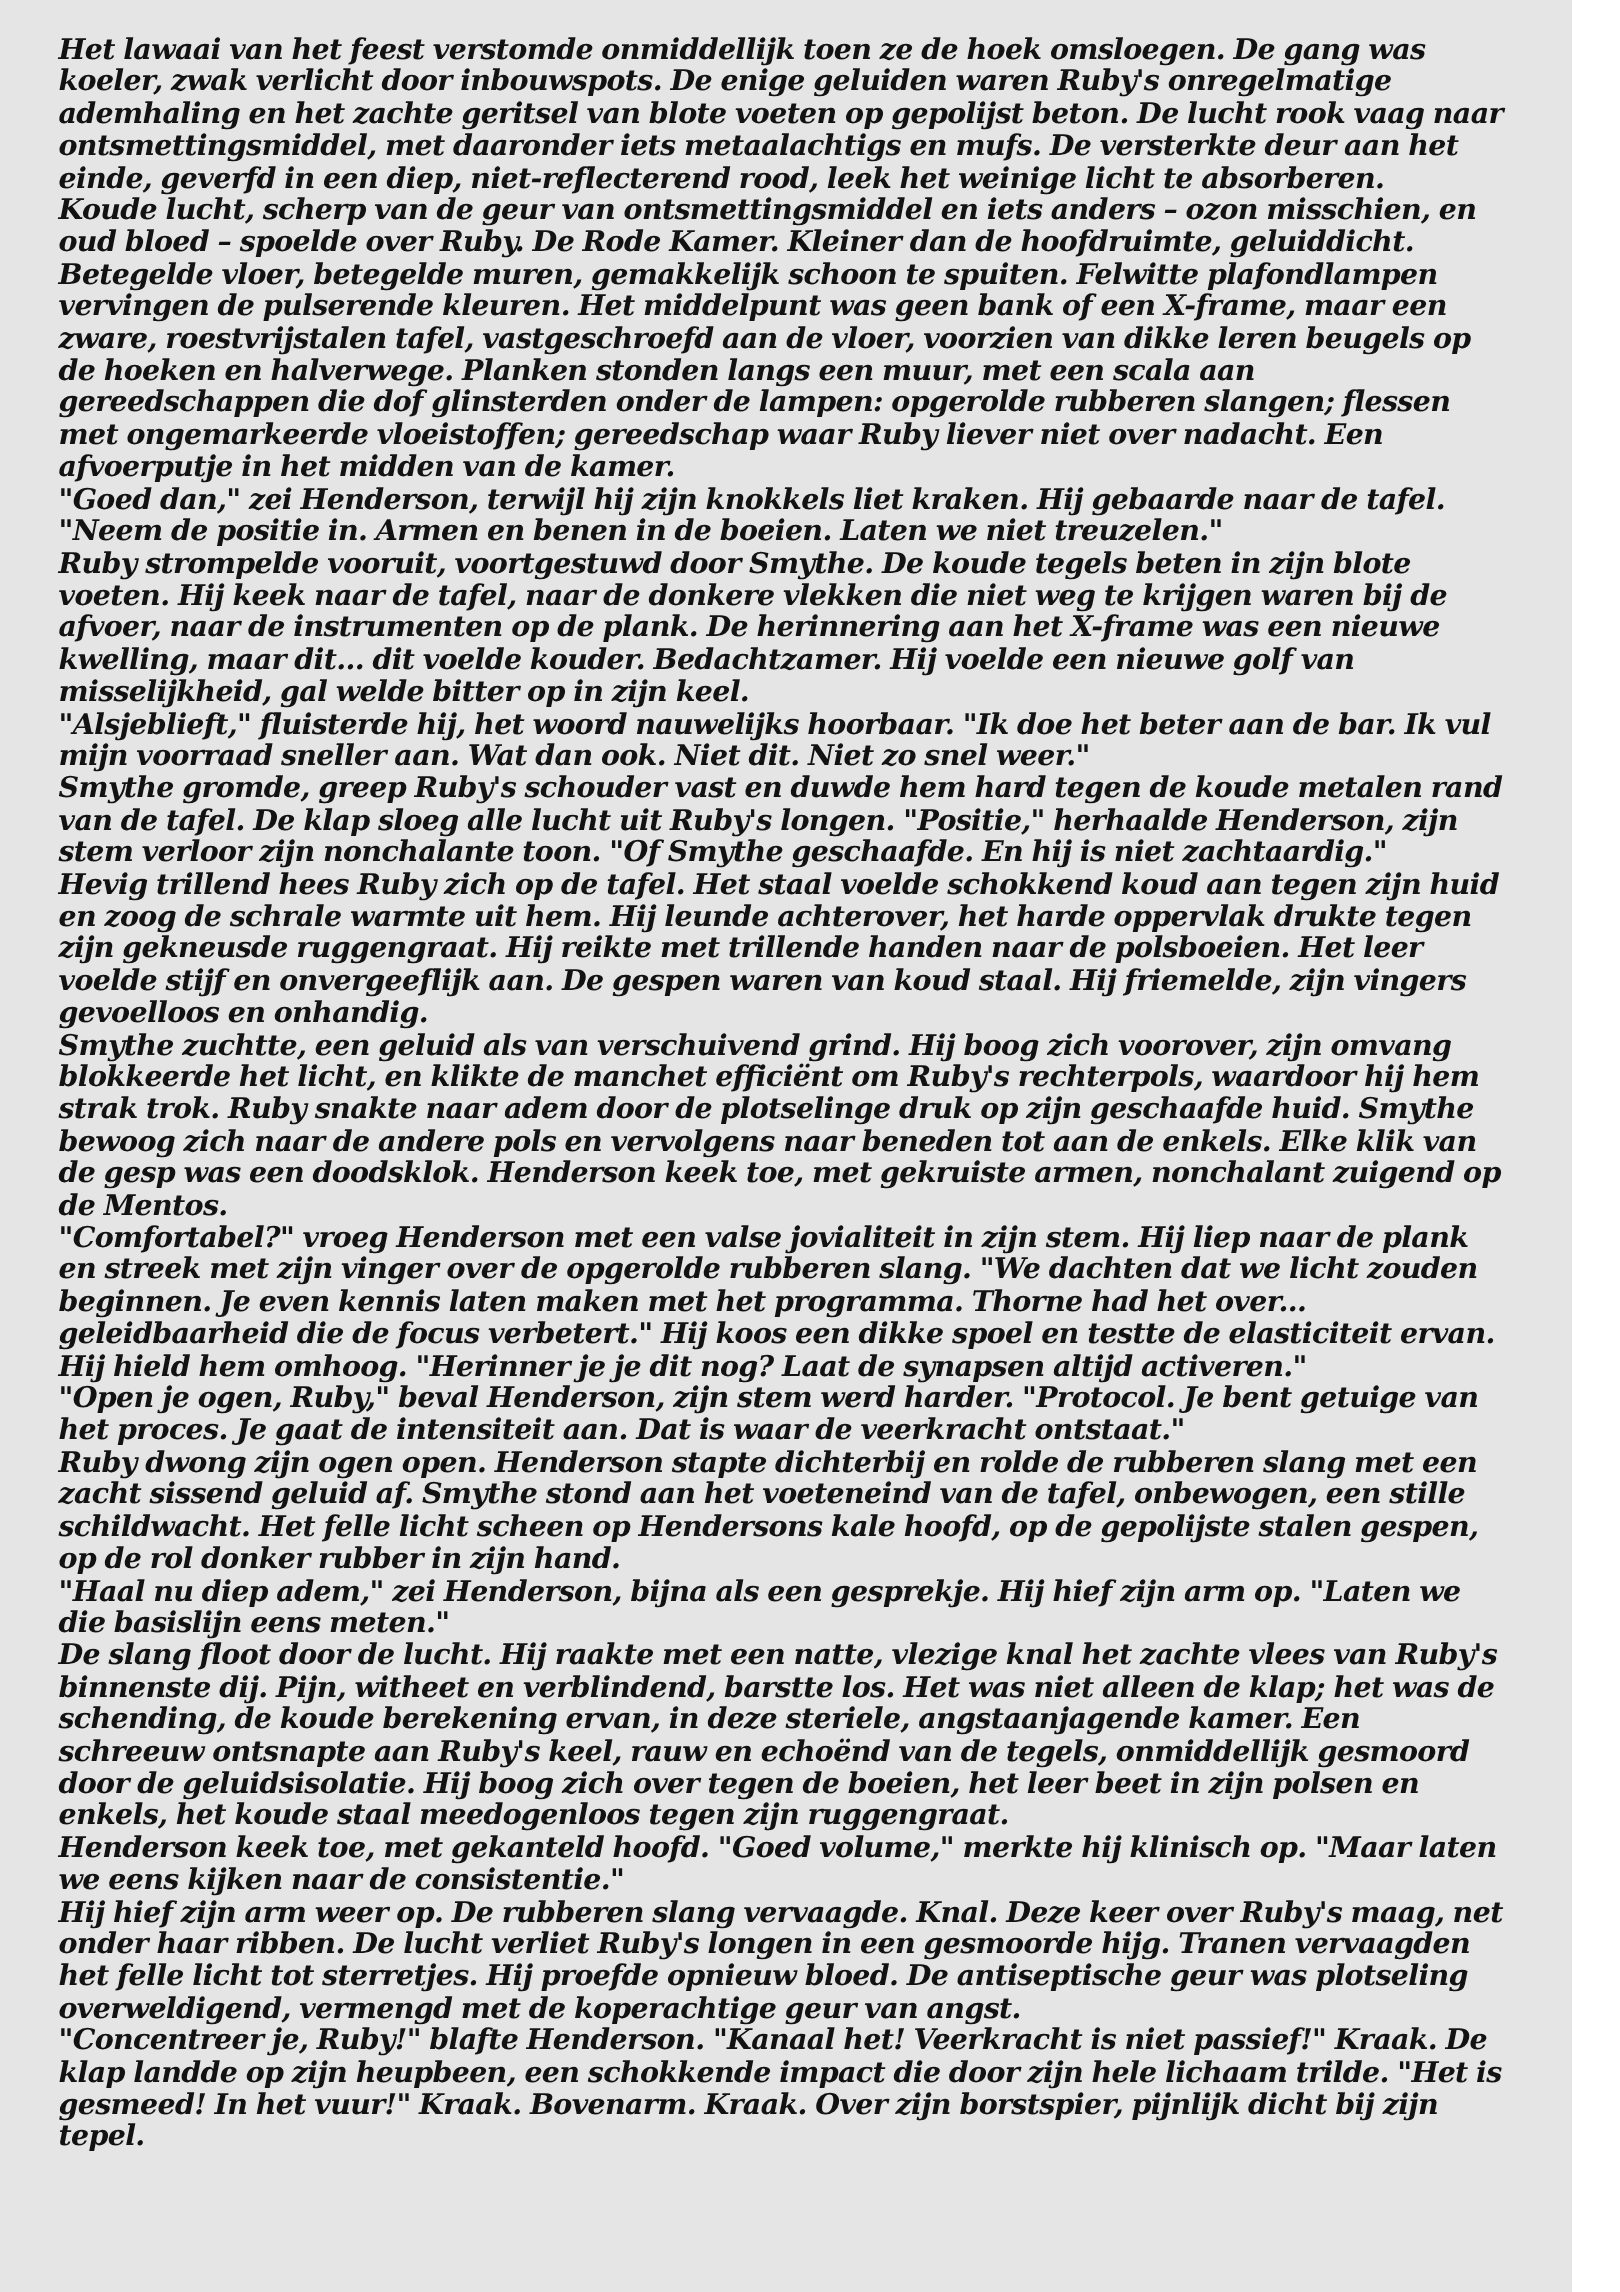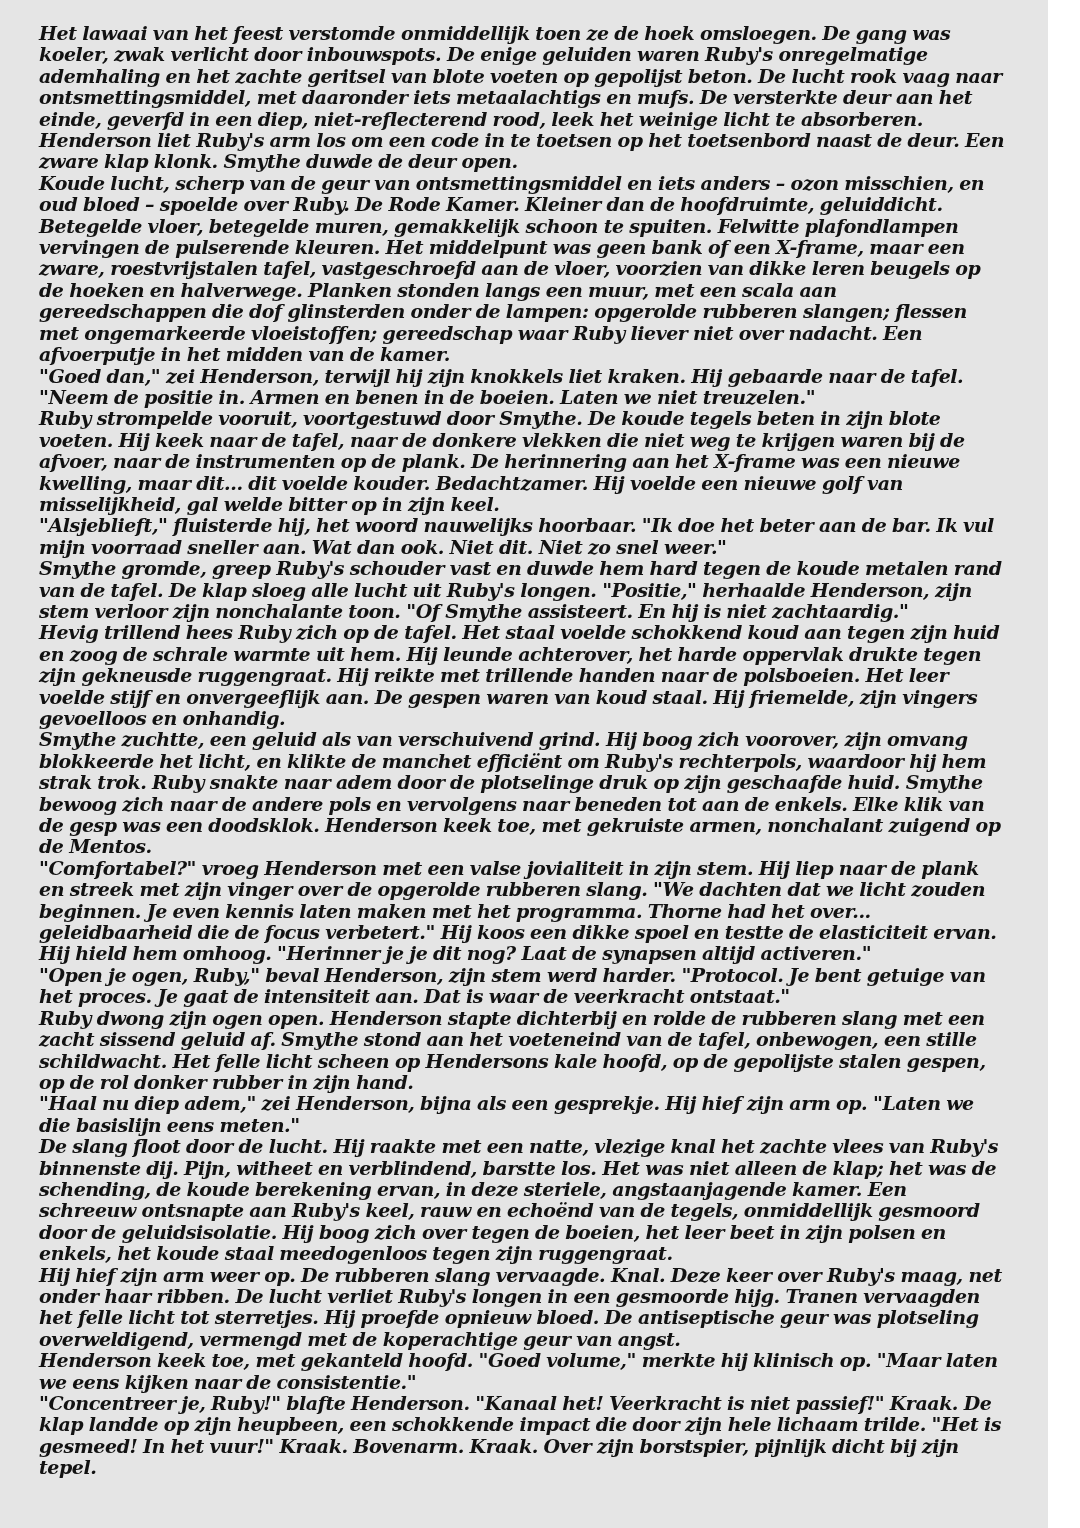--- a/index.html
+++ b/index.html
@@ -34,30 +34,29 @@
     margin: 0;
     padding: 0;
   }
 </style>
 </head>
 <body style="background: rgb(255, 255, 255);">
 
 <div class="page">
   <div class="text-body" id="text-body" style="color: rgb(18, 18, 18);">
       <p>Het lawaai van het feest verstomde onmiddellijk toen ze de hoek omsloegen. De gang was koeler, zwak verlicht door inbouwspots. De enige geluiden waren Ruby's onregelmatige ademhaling en het zachte geritsel van blote voeten op gepolijst beton. De lucht rook vaag naar ontsmettingsmiddel, met daaronder iets metaalachtigs en mufs. De versterkte deur aan het einde, geverfd in een diep, niet-reflecterend rood, leek het weinige licht te absorberen.</p>
-      <p>Henderson liet Ruby's arm los om een code in te toetsen op het toetsenbord naast de deur. Een zware klap klonk. Smythe duwde de deur open.</p>
       <p>Koude lucht, scherp van de geur van ontsmettingsmiddel en iets anders – ozon misschien, en oud bloed – spoelde over Ruby. De Rode Kamer. Kleiner dan de hoofdruimte, geluiddicht. Betegelde vloer, betegelde muren, gemakkelijk schoon te spuiten. Felwitte plafondlampen vervingen de pulserende kleuren. Het middelpunt was geen bank of een X-frame, maar een zware, roestvrijstalen tafel, vastgeschroefd aan de vloer, voorzien van dikke leren beugels op de hoeken en halverwege. Planken stonden langs een muur, met een scala aan gereedschappen die dof glinsterden onder de lampen: opgerolde rubberen slangen; flessen met ongemarkeerde vloeistoffen; gereedschap waar Ruby liever niet over nadacht. Een afvoerputje in het midden van de kamer.</p>
       <p>"Goed dan," zei Henderson, terwijl hij zijn knokkels liet kraken. Hij gebaarde naar de tafel. "Neem de positie in. Armen en benen in de boeien. Laten we niet treuzelen."</p>
       <p>Ruby strompelde vooruit, voortgestuwd door Smythe. De koude tegels beten in zijn blote voeten. Hij keek naar de tafel, naar de donkere vlekken die niet weg te krijgen waren bij de afvoer, naar de instrumenten op de plank. De herinnering aan het X-frame was een nieuwe kwelling, maar dit... dit voelde kouder. Bedachtzamer. Hij voelde een nieuwe golf van misselijkheid, gal welde bitter op in zijn keel.</p>
       <p>"Alsjeblieft," fluisterde hij, het woord nauwelijks hoorbaar. "Ik doe het beter aan de bar. Ik vul mijn voorraad sneller aan. Wat dan ook. Niet dit. Niet zo snel weer."</p>
-      <p>Smythe gromde, greep Ruby's schouder vast en duwde hem hard tegen de koude metalen rand van de tafel. De klap sloeg alle lucht uit Ruby's longen. "Positie," herhaalde Henderson, zijn stem verloor zijn nonchalante toon. "Of Smythe assisteert. En hij is niet zachtaardig."</p>
+      <p>Smythe gromde, greep Ruby's schouder vast en duwde hem hard tegen de koude metalen rand van de tafel. De klap sloeg alle lucht uit Ruby's longen. "Positie," herhaalde Henderson, zijn stem verloor zijn nonchalante toon. "Of Smythe geschaafde. En hij is niet zachtaardig."</p>
       <p>Hevig trillend hees Ruby zich op de tafel. Het staal voelde schokkend koud aan tegen zijn huid en zoog de schrale warmte uit hem. Hij leunde achterover, het harde oppervlak drukte tegen zijn gekneusde ruggengraat. Hij reikte met trillende handen naar de polsboeien. Het leer voelde stijf en onvergeeflijk aan. De gespen waren van koud staal. Hij friemelde, zijn vingers gevoelloos en onhandig.</p>
       <p>Smythe zuchtte, een geluid als van verschuivend grind. Hij boog zich voorover, zijn omvang blokkeerde het licht, en klikte de manchet efficiënt om Ruby's rechterpols, waardoor hij hem strak trok. Ruby snakte naar adem door de plotselinge druk op zijn geschaafde huid. Smythe bewoog zich naar de andere pols en vervolgens naar beneden tot aan de enkels. Elke klik van de gesp was een doodsklok. Henderson keek toe, met gekruiste armen, nonchalant zuigend op de Mentos.</p>
       <p>"Comfortabel?" vroeg Henderson met een valse jovialiteit in zijn stem. Hij liep naar de plank en streek met zijn vinger over de opgerolde rubberen slang. "We dachten dat we licht zouden beginnen. Je even kennis laten maken met het programma. Thorne had het over... geleidbaarheid die de focus verbetert." Hij koos een dikke spoel en testte de elasticiteit ervan. Hij hield hem omhoog. "Herinner je je dit nog? Laat de synapsen altijd activeren."</p>
       <p>"Open je ogen, Ruby," beval Henderson, zijn stem werd harder. "Protocol. Je bent getuige van het proces. Je gaat de intensiteit aan. Dat is waar de veerkracht ontstaat."</p>
       <p>Ruby dwong zijn ogen open. Henderson stapte dichterbij en rolde de rubberen slang met een zacht sissend geluid af. Smythe stond aan het voeteneind van de tafel, onbewogen, een stille schildwacht. Het felle licht scheen op Hendersons kale hoofd, op de gepolijste stalen gespen, op de rol donker rubber in zijn hand.</p>
       <p>"Haal nu diep adem," zei Henderson, bijna als een gesprekje. Hij hief zijn arm op. "Laten we die basislijn eens meten."</p>
       <p>De slang floot door de lucht. Hij raakte met een natte, vlezige knal het zachte vlees van Ruby's binnenste dij. Pijn, witheet en verblindend, barstte los. Het was niet alleen de klap; het was de schending, de koude berekening ervan, in deze steriele, angstaanjagende kamer. Een schreeuw ontsnapte aan Ruby's keel, rauw en echoënd van de tegels, onmiddellijk gesmoord door de geluidsisolatie. Hij boog zich over tegen de boeien, het leer beet in zijn polsen en enkels, het koude staal meedogenloos tegen zijn ruggengraat.</p>
+      <p>Henderson keek toe, met gekanteld hoofd. "Goed volume," merkte hij klinisch op. "Maar laten we eens kijken naar de consistentie."</p>
       <p>Hij hief zijn arm weer op. De rubberen slang vervaagde. Knal. Deze keer over Ruby's maag, net onder haar ribben. De lucht verliet Ruby's longen in een gesmoorde hijg. Tranen vervaagden het felle licht tot sterretjes. Hij proefde opnieuw bloed. De antiseptische geur was plotseling overweldigend, vermengd met de koperachtige geur van angst.</p>
-      <p>Henderson keek toe, met gekanteld hoofd. "Goed volume," merkte hij klinisch op. "Maar laten we eens kijken naar de consistentie."</p>
       <p>"Concentreer je, Ruby!" blafte Henderson. "Kanaal het! Veerkracht is niet passief!" Kraak. De klap landde op zijn heupbeen, een schokkende impact die door zijn hele lichaam trilde. "Het is gesmeed! In het vuur!" Kraak. Bovenarm. Kraak. Over zijn borstspier, pijnlijk dicht bij zijn tepel.</p>
     </div>
 </div>
 
 </body></html>

